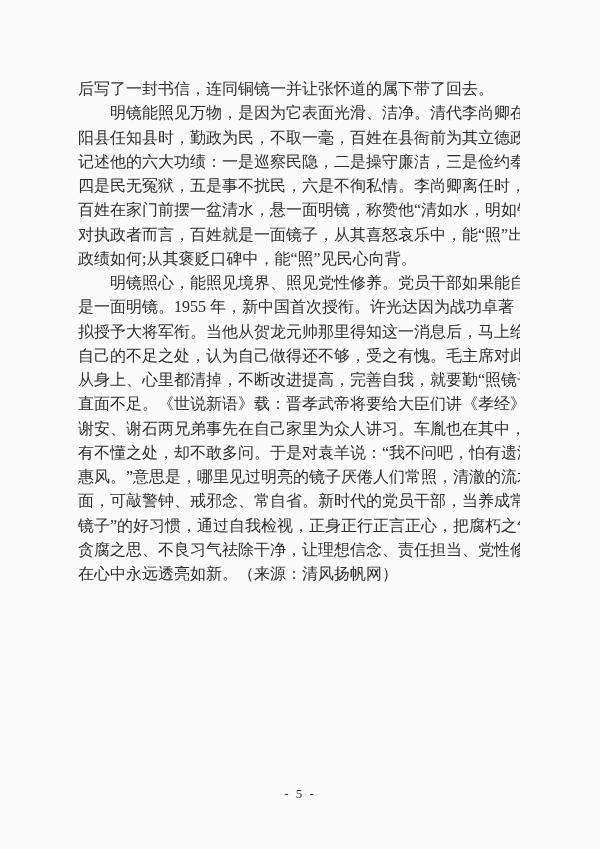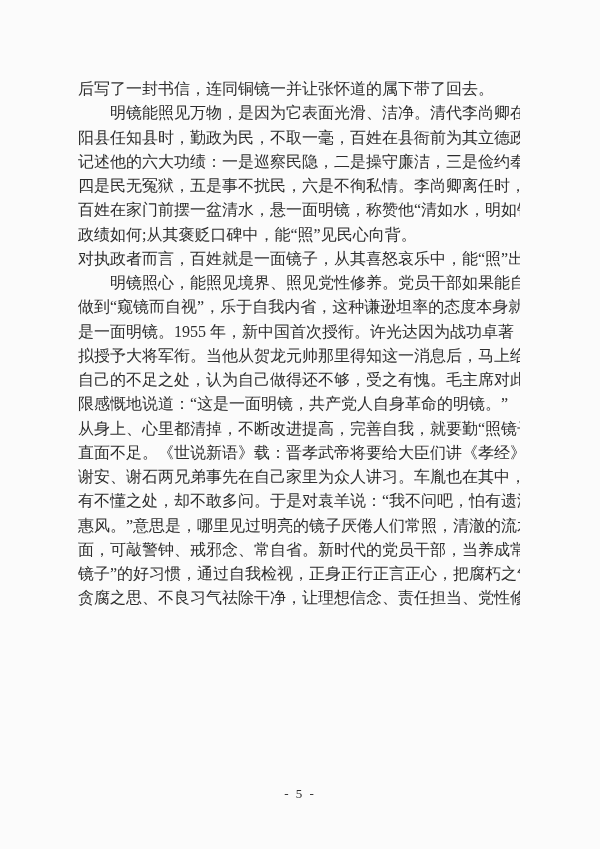--- a/index.html
+++ b/index.html
@@ -56,43 +56,42 @@
     <div class="para">
       <div class="line plast">后写了一封书信，连同铜镜一并让张怀道的属下带了回去。</div>
     </div>
 
     <div class="para">
       <div class="line indent">明镜能照见万物，是因为它表面光滑、洁净。清代李尚卿在邵</div>
       <div class="line">阳县任知县时，勤政为民，不取一毫，百姓在县衙前为其立德政碑，</div>
       <div class="line">记述他的六大功绩：一是巡察民隐，二是操守廉洁，三是俭约奉公，</div>
       <div class="line">四是民无冤狱，五是事不扰民，六是不徇私情。李尚卿离任时，有</div>
       <div class="line">百姓在家门前摆一盆清水，悬一面明镜，称赞他“清如水，明如镜”。</div>
+      <div class="line">对执政者而言，百姓就是一面镜子，从其喜怒哀乐中，能“照”出</div>
       <div class="line plast">政绩如何;从其褒贬口碑中，能“照”见民心向背。</div>
-      <div class="line">对执政者而言，百姓就是一面镜子，从其喜怒哀乐中，能“照”出</div>
     </div>
 
     <div class="para">
       <div class="line indent">明镜照心，能照见境界、照见党性修养。党员干部如果能自觉</div>
-      <div class="line">做到“窥镜而自视”，乐于自我内省，这种谦逊坦率的态度本身就</div>
       <div class="line">是一面明镜。1955 年，新中国首次授衔。许光达因为战功卓著，被</div>
       <div class="line">拟授予大将军衔。当他从贺龙元帅那里得知这一消息后，马上给毛</div>
       <div class="line">自己的不足之处，认为自己做得还不够，受之有愧。毛主席对此无</div>
-      <div class="line plast">限感慨地说道：“这是一面明镜，共产党人自身革命的明镜。”</div>
     </div>
 
     <div class="para">
       <div class="line">从身上、心里都清掉，不断改进提高，完善自我，就要勤“照镜子”，</div>
       <div class="line">直面不足。《世说新语》载：晋孝武帝将要给大臣们讲《孝经》，</div>
       <div class="line">谢安、谢石两兄弟事先在自己家里为众人讲习。车胤也在其中，他</div>
       <div class="line">有不懂之处，却不敢多问。于是对袁羊说：“我不问吧，怕有遗漏;</div>
       <div class="line">惠风。”意思是，哪里见过明亮的镜子厌倦人们常照，清澈的流水</div>
     </div>
 
     <div class="para">
       <div class="line">面，可敲警钟、戒邪念、常自省。新时代的党员干部，当养成常“照</div>
       <div class="line">镜子”的好习惯，通过自我检视，正身正行正言正心，把腐朽之气、</div>
       <div class="line">贪腐之思、不良习气祛除干净，让理想信念、责任担当、党性修养</div>
+      <div class="line plast">在心中永远透亮如新。（来源：清风扬帆网）</div>
     </div>
 
   </div>
 
   <div class="pageno">- 5 -</div>
 </div>
 
 </body></html>

